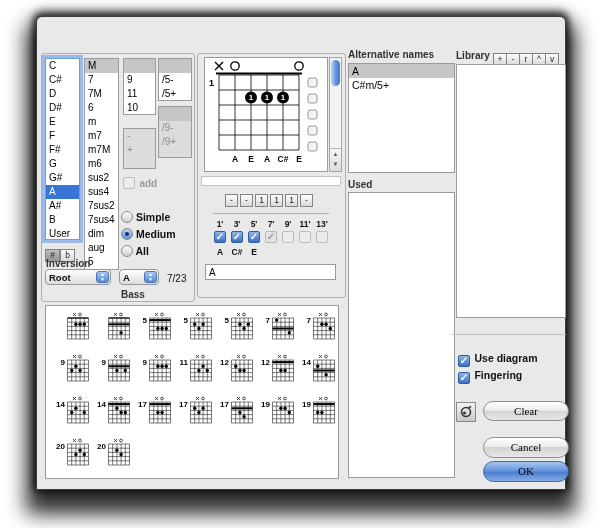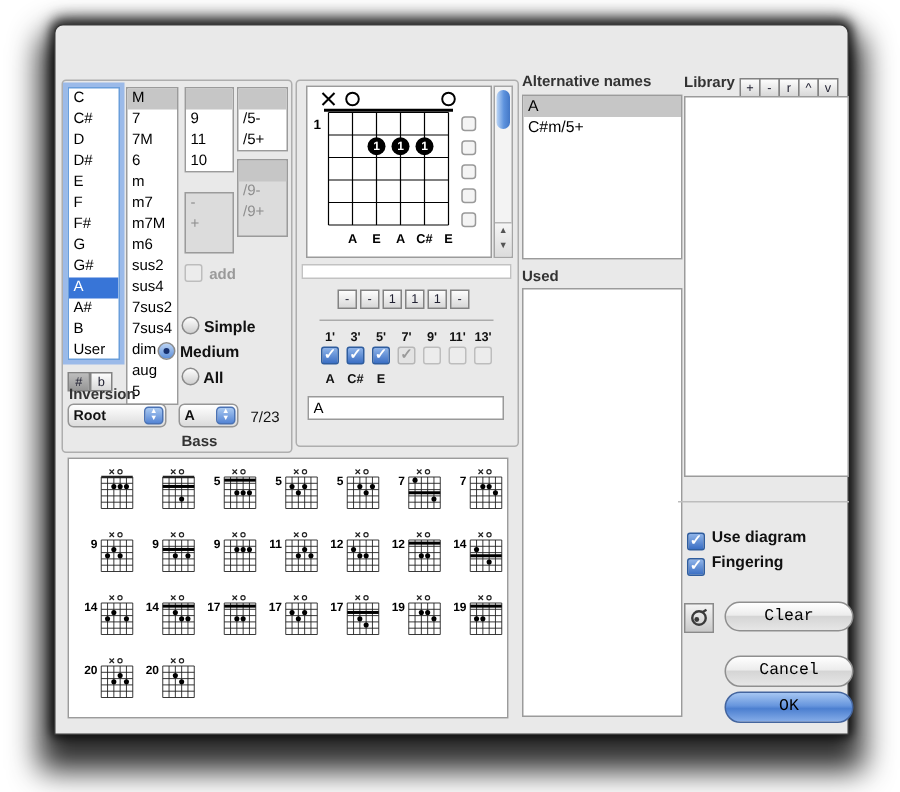--- a/index.html
+++ b/index.html
@@ -35,21 +35,21 @@
   .radiorow{position:absolute;font-size:10.5px;font-weight:bold;color:#111;}
   .cb{display:inline-block;width:12px;height:12px;border:1px solid #8b8b8b;border-radius:2px;
       background:linear-gradient(#fff,#ddd);box-sizing:border-box;text-align:center;line-height:10px;
       font-size:10px;font-weight:bold;color:#fff;vertical-align:-2px;}
   .cb.on{background:linear-gradient(#8fb4e9,#3b6fc4);border-color:#2f5d9e;}
   .cb.dison{background:#e3e3e3;border-color:#b7b7b7;color:#9a9a9a;}
   .cb.disoff{background:#ececec;border-color:#bdbdbd;}
   .cblabel{font-size:10.5px;font-weight:bold;color:#111;}
   .whitebox{position:absolute;background:#fff;border:1px solid #9b9b9b;box-sizing:border-box;}
   .pill{position:absolute;border:1px solid #8f8f8f;border-radius:11px;background:linear-gradient(#ffffff,#ececec 45%,#d5d5d5 50%,#e6e6e6);
-        font-size:11px;color:#000;text-align:center;box-sizing:border-box;font-family:Liberation Mono, monospace;}
+        font-size:11px;color:#000;text-align:center;box-sizing:border-box;font-family:Liberation Serif, serif;}
   .pill.default{background:linear-gradient(#a6c6f2,#6695dd 45%,#4c7fd0 55%,#85acе8);
         background:linear-gradient(#a6c6f2,#6695dd 45%,#4c7fd0 55%,#85ace8);border-color:#44659e;}
   .scrollbar{position:absolute;width:13px;background:#f3f3f3;border:1px solid #a5a5a5;box-sizing:border-box;}
   .sb-thumb{position:absolute;left:1px;width:9px;height:26px;border-radius:5px;
             background:linear-gradient(90deg,#bcd6f6,#5d92dd 55%,#4377c6);top:2px;}
   .sb-arrows{position:absolute;bottom:0;left:0;right:0;height:22px;border-top:1px solid #b5b5b5;
              font-size:6px;line-height:10px;text-align:center;color:#555;background:linear-gradient(#f5f5f5,#dcdcdc);}
   .mini-cell{position:absolute;display:flex;align-items:flex-start;}
   .mini-fret{width:13px;text-align:right;font-size:8px;color:#000;padding-top:5px;font-weight:bold;}
   .divider{position:absolute;height:1px;background:#ababab;}
@@ -730,21 +730,21 @@
           <line x1="2.5" y1="15.4" x2="23.5" y2="15.4" stroke="#222" stroke-width="0.6"></line>
           <line x1="2.5" y1="19.6" x2="23.5" y2="19.6" stroke="#222" stroke-width="0.6"></line>
           <line x1="2.5" y1="23.8" x2="23.5" y2="23.8" stroke="#222" stroke-width="0.6"></line>
           <line x1="2.5" y1="28" x2="23.5" y2="28" stroke="#222" stroke-width="0.6"></line>
           <circle cx="10.9" cy="13.299999999999999" r="1.7" fill="#000"></circle>
           <circle cx="15.100000000000001" cy="17.5" r="1.7" fill="#000"></circle>
         </svg>
       </div>
     </div>
 <div class="radiorow" style="left: 84px; top: 194px;"><span class="radio"></span><span> Simple</span></div>
-    <div class="radiorow" style="left: 68px; top: 211px; text-align: right;"><span class="radio on"></span><span> Medium</span></div>
+    <div class="radiorow" style="left: 84px; top: 211px; text-align: right;"><span class="radio on"></span><span> Medium</span></div>
     <div class="radiorow" style="left: 84px; top: 228px;"><span class="radio"></span><span> All</span></div>
     <div style="position: absolute; left: 176px; top: 202px; width: 14px; text-align: center; font-size: 8.5px; font-weight: bold; color: rgb(17, 17, 17);">1'</div>
     <span class="cb on" style="position: absolute; left: 177px; top: 214px;">✓</span>
     <div style="position: absolute; left: 176px; top: 230px; width: 14px; text-align: center; font-size: 8.5px; font-weight: bold; color: rgb(17, 17, 17);">A</div>
     <div style="position: absolute; left: 193px; top: 202px; width: 14px; text-align: center; font-size: 8.5px; font-weight: bold; color: rgb(17, 17, 17);">3'</div>
     <span class="cb on" style="position: absolute; left: 194px; top: 214px;">✓</span>
     <div style="position: absolute; left: 193px; top: 230px; width: 14px; text-align: center; font-size: 8.5px; font-weight: bold; color: rgb(17, 17, 17);">C#</div>
     <div style="position: absolute; left: 210px; top: 202px; width: 14px; text-align: center; font-size: 8.5px; font-weight: bold; color: rgb(17, 17, 17);">5'</div>
     <span class="cb on" style="position: absolute; left: 211px; top: 214px;">✓</span>
     <div style="position: absolute; left: 210px; top: 230px; width: 14px; text-align: center; font-size: 8.5px; font-weight: bold; color: rgb(17, 17, 17);">E</div>

